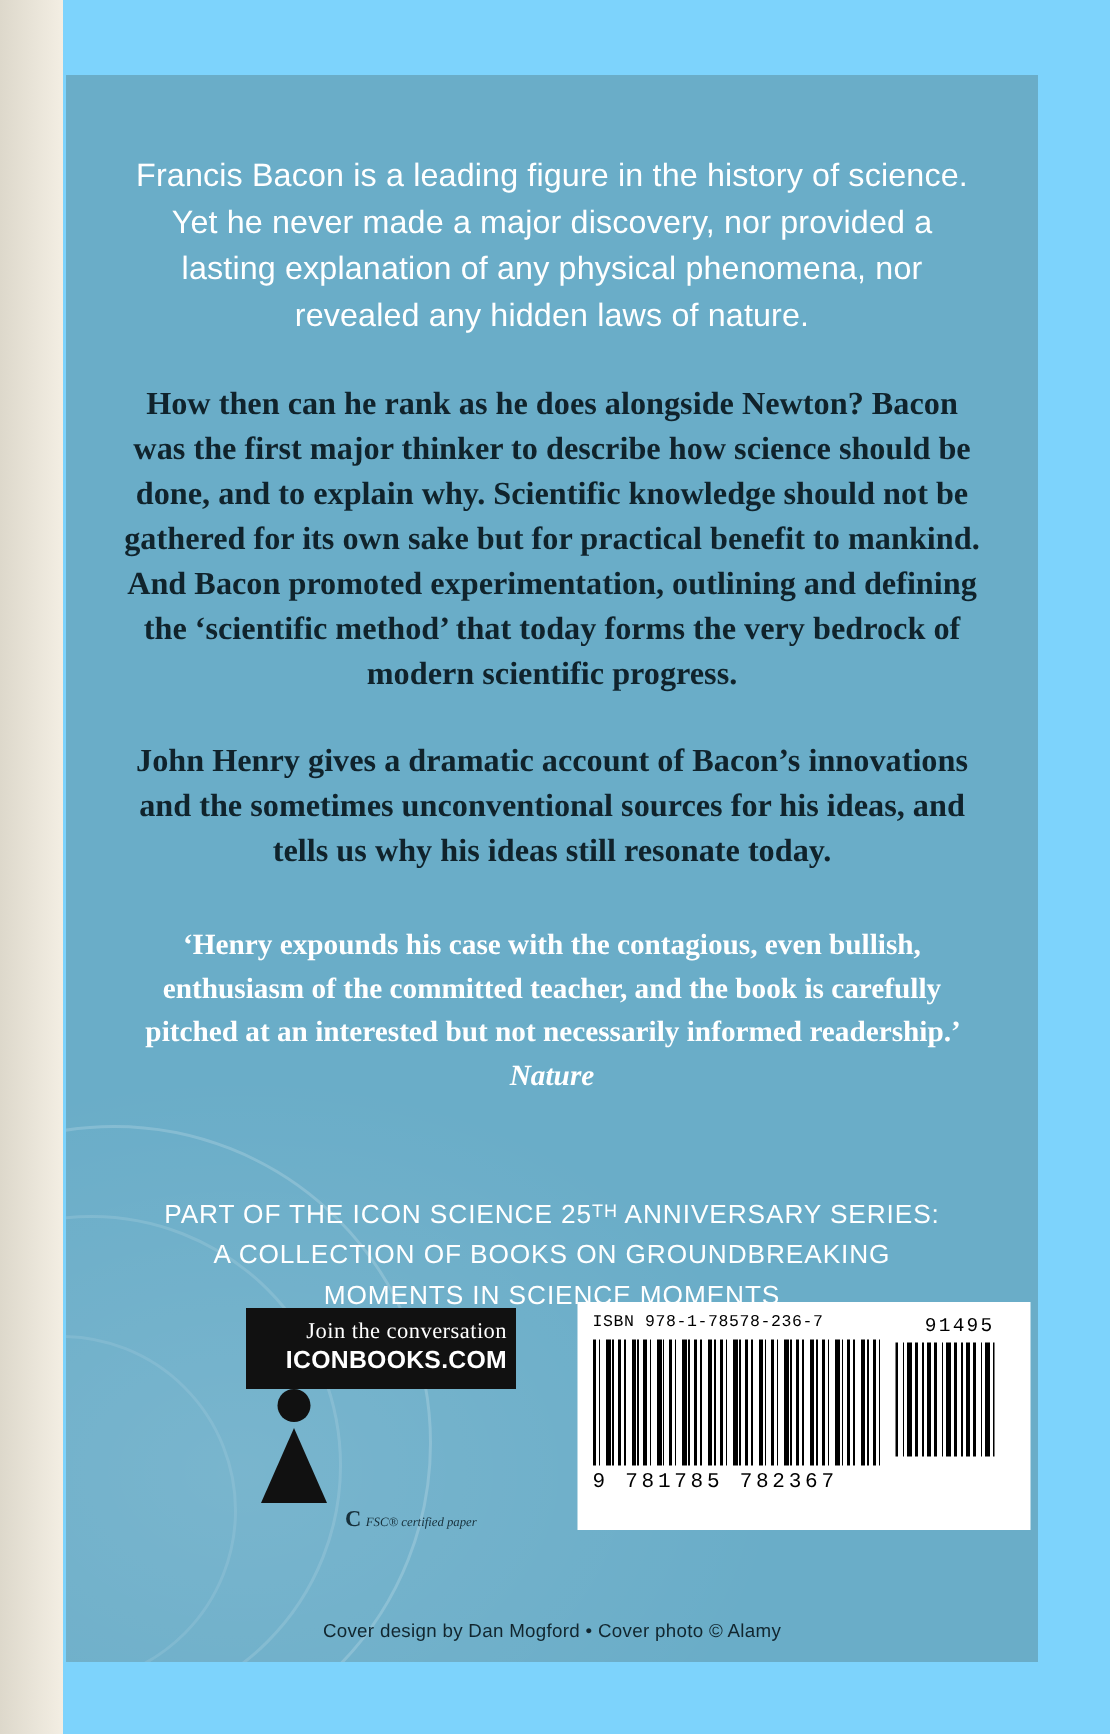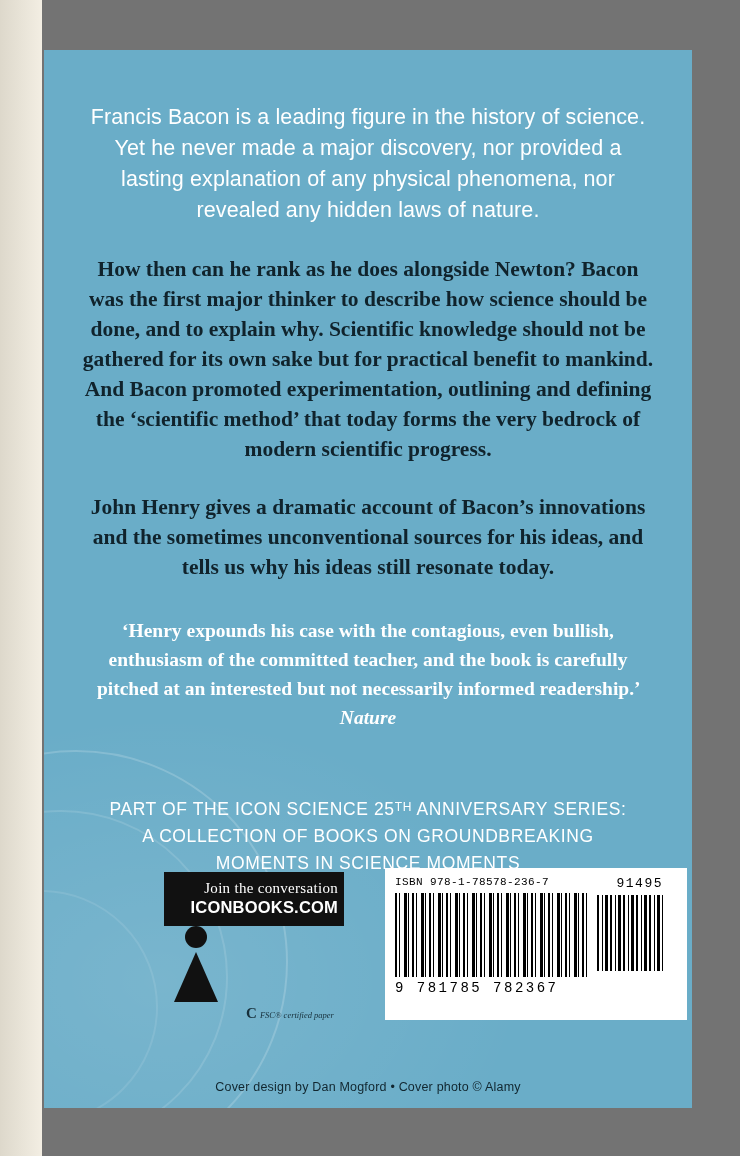--- a/index.html
+++ b/index.html
@@ -10,21 +10,21 @@
     width: 740px;
     height: 1156px;
     background: #efeade;
     font-family: "Liberation Sans", sans-serif;
     overflow: hidden;
   }
   #page {
     position: relative;
     width: 740px;
     height: 1156px;
-    background: #737373;
+    background: #7dd3fc;
   }
   
   #page:before {
     content: "";
     position: absolute;
     left: 0; top: 0; bottom: 0;
     width: 42px;
     background: linear-gradient(to right, #ddd8cb, #f3eee3);
   }
   #cover {
@@ -166,21 +166,21 @@
     font-style: italic;
     font-weight: bold;
     font-size: 14px;
     padding-top: 6px;
   }
   .fsc {
     position: absolute;
     left: 186px;
     top: 150px;
     width: 120px;
-    text-align: center;
+    text-align: left;
     color: #17303b;
     font-family: "Liberation Serif", serif;
     font-style: italic;
     font-size: 8.5px;
     line-height: 11px;
   }
   .fsc .mark {
     font-family: "Liberation Serif", serif;
     font-style: normal;
     font-weight: bold;

